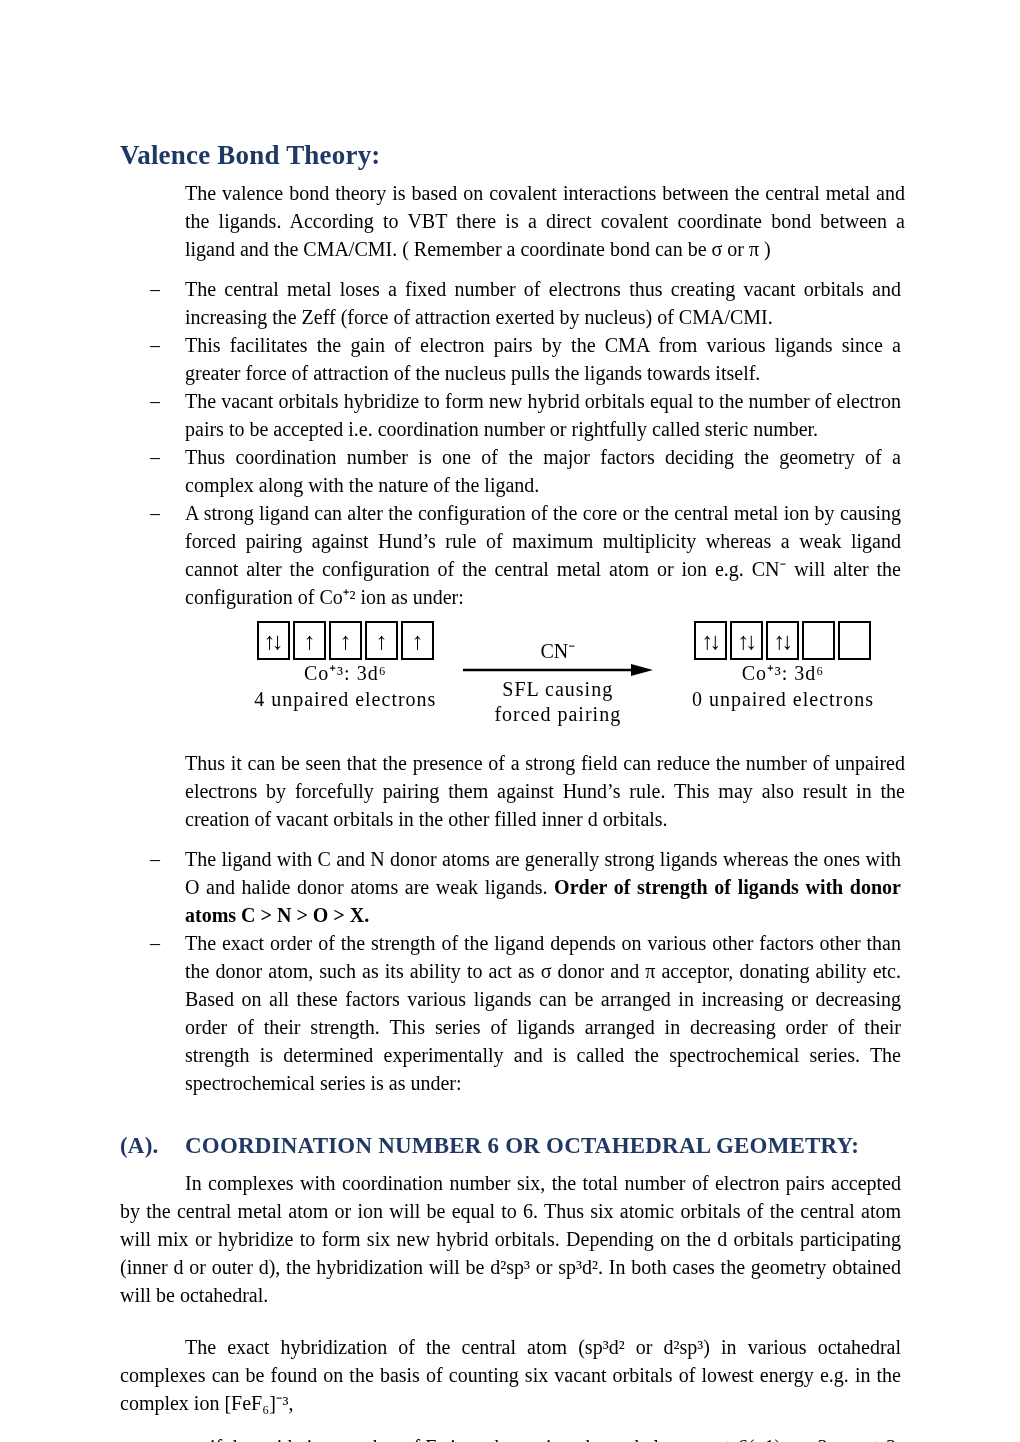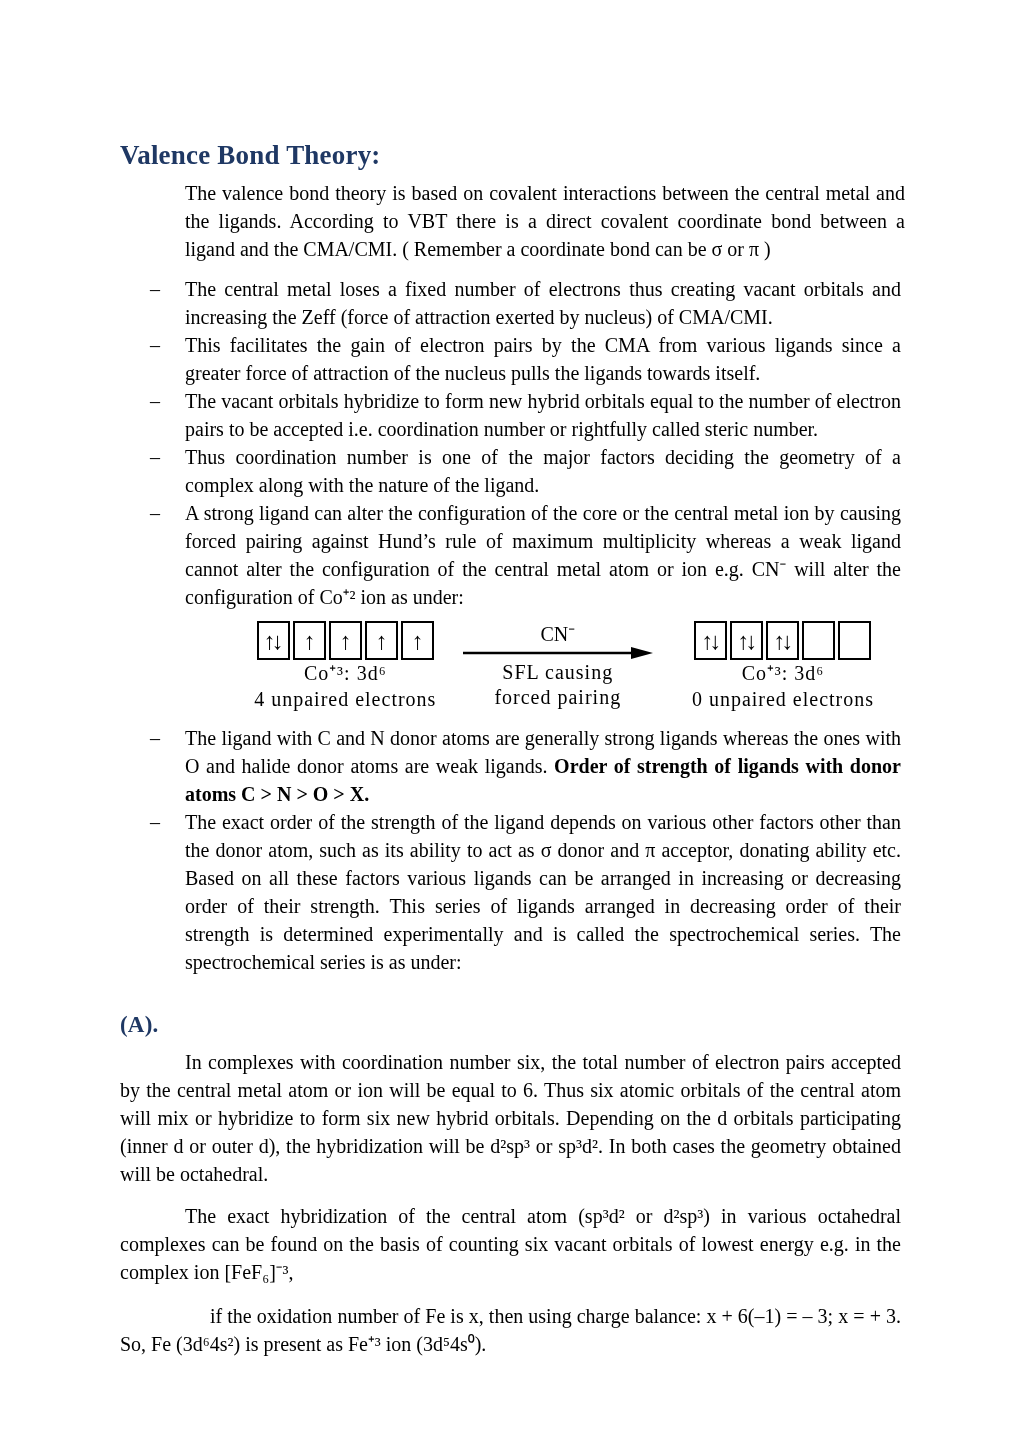--- a/index.html
+++ b/index.html
@@ -85,20 +85,21 @@
     font-size: 20px;
     line-height: 26px;
     letter-spacing: 1px;
     text-align: center;
     white-space: nowrap;
     font-family: Liberation Serif, serif;
   }
   .arrow-top {
     font-size: 20px;
     line-height: 22px;
+    margin-top: 17px;
   }
   .arrow-svg { display: block; margin-top: 1px; }
   .arrow-caption {
     font-size: 20px;
     line-height: 25px;
     letter-spacing: 1px;
     text-align: right;
     white-space: nowrap;
   }
 
@@ -110,21 +111,21 @@
     margin-top: 34px;
     font-family: "Liberation Serif", serif;
     font-weight: bold;
     font-size: 23px;
     line-height: 30px;
     color: #1f3864;
     letter-spacing: 0.2px;
   }
   .section-heading .sec-label { flex: 0 0 65px; }
   .sec-para1 { margin-top: 8px; text-indent: 65px; }
-  .sec-para2 { margin-top: 14px; text-indent: 65px; }
+  .sec-para2 { margin-top: 24px; text-indent: 65px; }
   .sec-para3 { margin-top: 16px; text-indent: 90px; }
 </style>
 </head>
 <body>
 
 <div class="doc">
 
   <h1 class="doc-title">Valence Bond Theory:</h1>
 
   <p class="body-text indented-para">The valence bond theory is based on covalent interactions between the central metal and the ligands. According to VBT there is a direct covalent coordinate bond between a ligand and the CMA/CMI. ( Remember a coordinate bond can be σ or π )</p>
@@ -179,33 +180,35 @@
           <div class="obox">↑↓</div>
           <div class="obox">↑↓</div>
           <div class="obox"></div>
           <div class="obox"></div>
         </div>
       <div class="dia-label">Co⁺³: 3d⁶</div>
       <div class="dia-label">0 unpaired electrons</div>
     </div>
   </div>
 
+  <p class="body-text indented-para after-diagram">Thus it can be seen that the presence of a strong field can reduce the number of unpaired electrons by forcefully pairing them against Hund’s rule. This may also result in the creation of vacant orbitals in the other filled inner d orbitals.</p>
 
   <ul class="dash-list body-text">
     <li>
       <span class="dash">–</span>
       <span class="btext"><span>The ligand with C and N donor atoms are generally strong ligands whereas the ones with O and halide donor atoms are weak ligands. </span><span class="bold-seg">Order of strength of ligands with donor atoms C &gt; N &gt; O &gt; X.</span></span>
     </li>
     <li>
       <span class="dash">–</span>
       <span class="btext">The exact order of the strength of the ligand depends on various other factors other than the donor atom, such as its ability to act as σ donor and π acceptor, donating ability etc. Based on all these factors various ligands can be arranged in increasing or decreasing order of their strength. This series of ligands arranged in decreasing order of their strength is determined experimentally and is called the spectrochemical series. The spectrochemical series is as under:</span>
     </li>
   </ul>
 
   <div class="section-heading">
     <span class="sec-label">(A).</span>
+    <span>COORDINATION NUMBER 6 OR OCTAHEDRAL GEOMETRY:</span>
   </div>
 
   <p class="body-text sec-para1">In complexes with coordination number six, the total number of electron pairs accepted by the central metal atom or ion will be equal to 6. Thus six atomic orbitals of the central atom will mix or hybridize to form six new hybrid orbitals. Depending on the d orbitals participating (inner d or outer d), the hybridization will be d²sp³ or sp³d². In both cases the geometry obtained will be octahedral.</p>
   <p class="body-text sec-para2">The exact hybridization of the central atom (sp³d² or d²sp³) in various octahedral complexes can be found on the basis of counting six vacant orbitals of lowest energy e.g. in the complex ion [FeF₆]⁻³,</p>
   <p class="body-text sec-para3">if the oxidation number of Fe is x, then using charge balance:  x + 6(–1) = – 3; x = + 3. So, Fe (3d⁶4s²) is present as Fe⁺³ ion (3d⁵4s⁰).</p>
 
 </div>
 
 </body></html>

